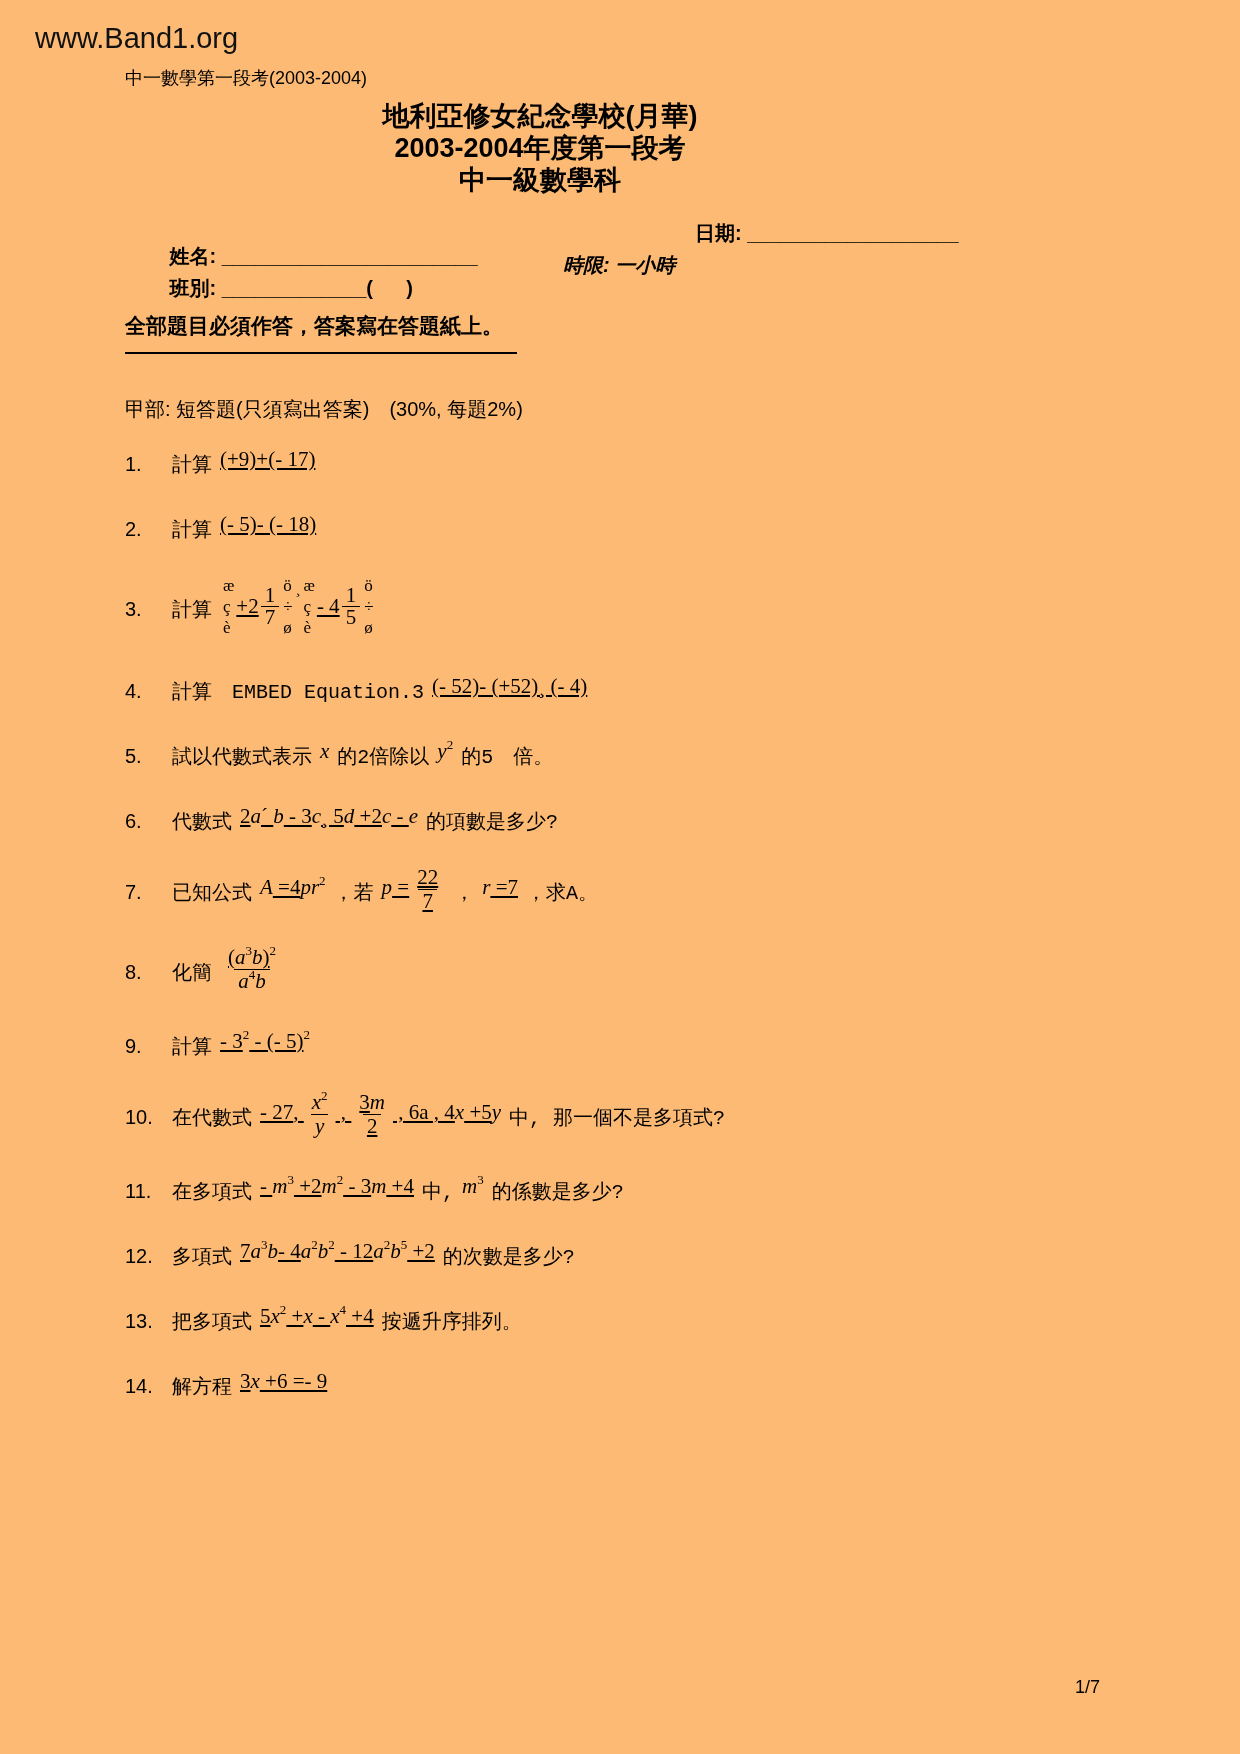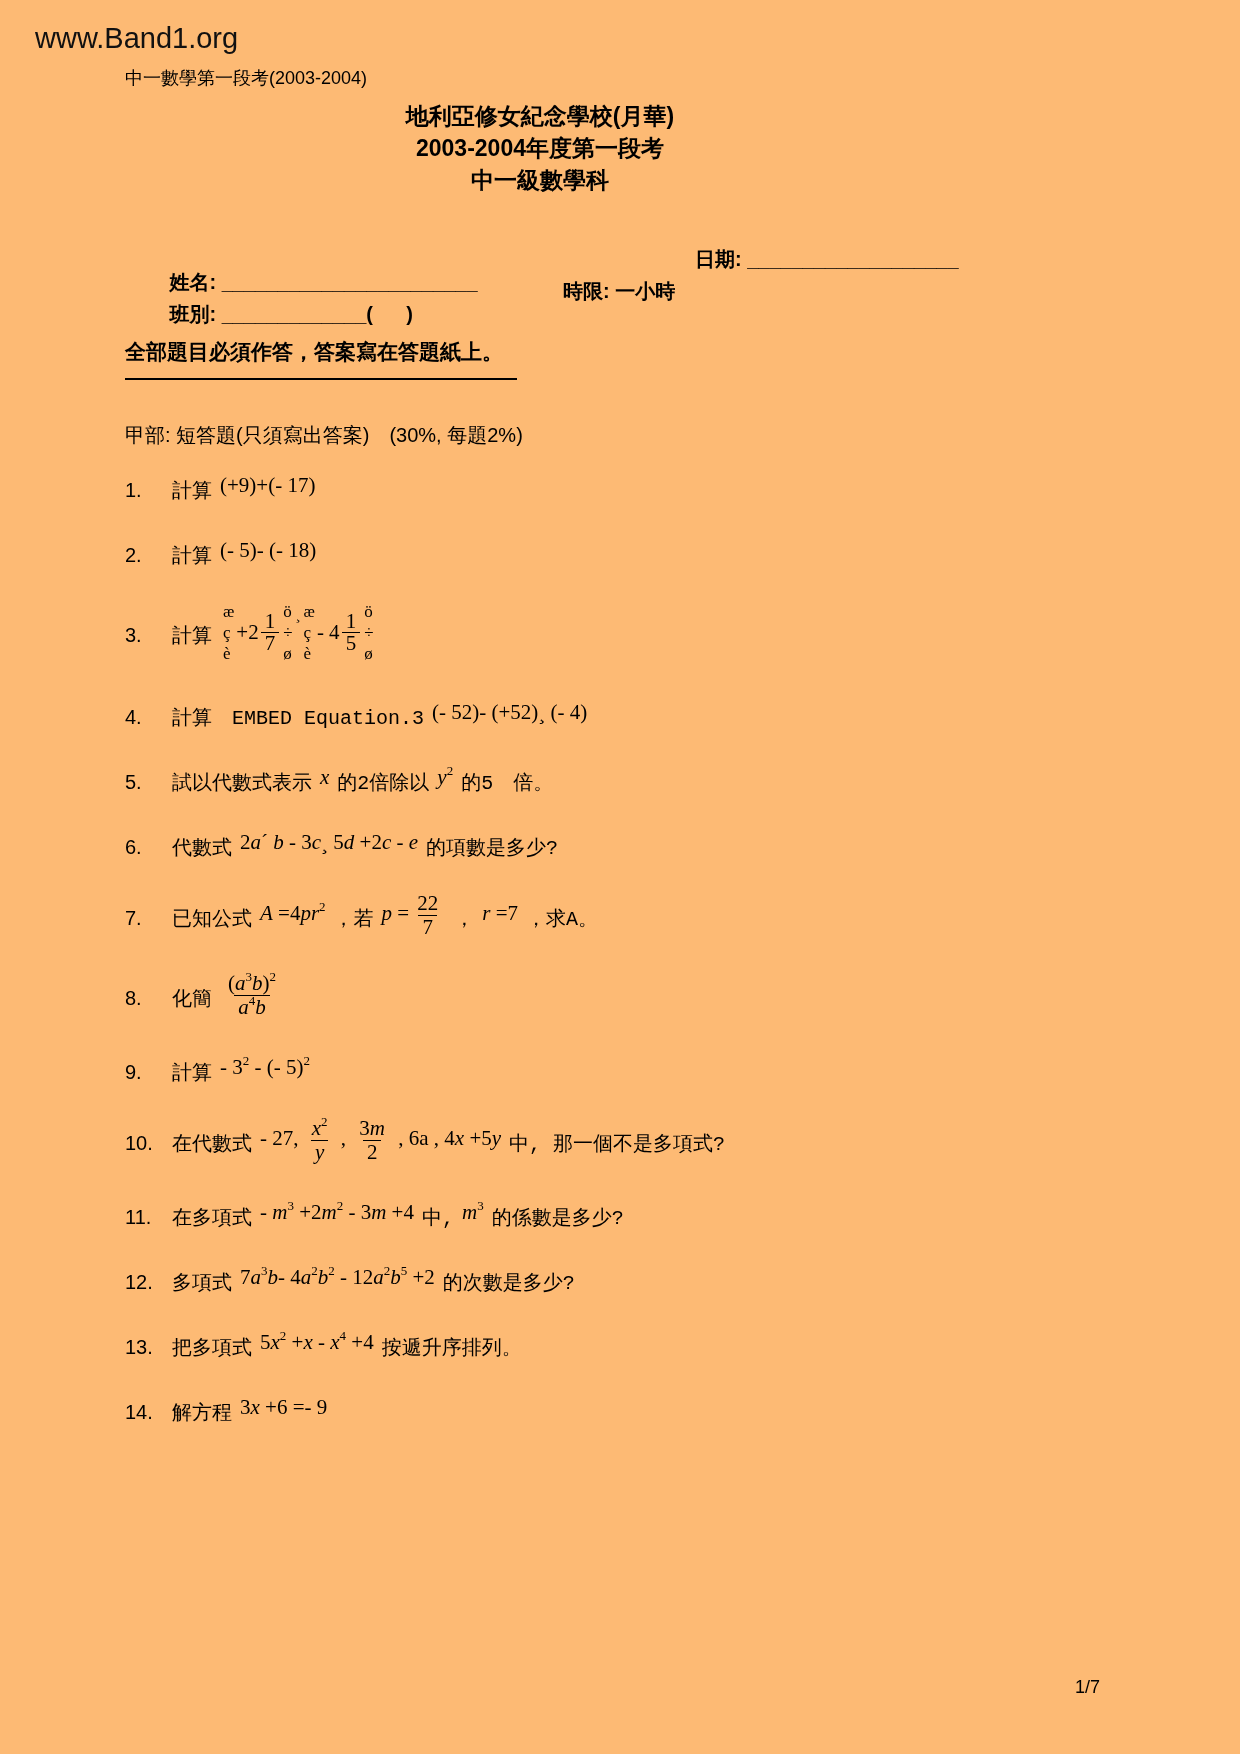--- a/index.html
+++ b/index.html
@@ -1,34 +1,34 @@
 <!DOCTYPE html>
 <html><head>
 <meta charset="utf-8">
 <style>
   html,body{margin:0;padding:0;background:#e8e8e8;}
   .page{position:relative;width:1240px;height:1754px;background:#fdba74;color:#000;overflow:hidden;margin:0 auto;}
   .watermark{position:absolute;left:35px;top:22px;font:400 29px "Liberation Sans",sans-serif;color:#111;}
   .content{position:absolute;left:125px;top:66px;width:975px;}
   .header-note{font:400 18px "Liberation Sans",sans-serif;margin-bottom:10px;}
-  .title-block{width:830px;text-align:center;font-family:"Liberation Sans",sans-serif;font-weight:700;font-size:23px;line-height:32px;margin-bottom:50px;}
+  .title-block{width:830px;text-align:center;font-family:"Liberation Sans",sans-serif;font-weight:700;font-size:27px;line-height:32px;margin-bottom:24px;}
   .form-block{font-family:"Liberation Sans",sans-serif;font-weight:700;font-size:20px;}
   .form-row{position:relative;height:32px;white-space:pre;}
   .fr-abs-date{position:absolute;left:570px;top:0;white-space:pre;}
-  .fr-abs-time{position:absolute;left:438px;top:0;white-space:pre;}
+  .fr-abs-time{position:absolute;left:438px;top:0;white-space:pre;font-style:italic;}
   .instruction-wrap{margin:28px 0 0 0;}
   .instruction{display:inline-block;font:700 21px "Liberation Sans",sans-serif;border-bottom:2.5px solid #000;padding:0 14px 12px 0;}
   .section-heading{font:400 20px "Liberation Sans",sans-serif;margin:42px 0 26px 0;white-space:pre;}
   ol.questions{list-style:none;margin:0;padding:0;}
   .q{display:flex;align-items:baseline;margin-bottom:33px;}
   .q-no{flex:0 0 47px;font:400 20px "Liberation Sans",sans-serif;}
   .q-body{font-size:20px;line-height:30px;}
   .cjk{font-family:Liberation Mono, monospace;white-space:pre;}
   .math{font-family:"Liberation Serif",serif;font-size:21px;position:relative;top:-5px;margin:0 8px;white-space:pre;}
-  .mt{white-space:pre;}
+  .mt{white-space:pre;text-decoration:underline;}
   .mv{font-style:italic;white-space:pre;font-family:"Liberation Serif",serif;}
   sup.ms{font-size:13px;line-height:0;vertical-align:9px;}
   .hi{vertical-align:17px;font-size:15px;}
   .frac{display:inline-flex;flex-direction:column;align-items:center;vertical-align:middle;text-align:center;line-height:23px;margin:0 4px;}
   .fn{padding:0 4px;}
   .fd{border-top:1.7px solid #000;padding:0 4px;}
   .pgroup{display:inline-flex;align-items:center;vertical-align:middle;margin:0 3px;}
   .bcol{display:inline-flex;flex-direction:column;}
   .bch{font-size:17px;line-height:21px;}
   .pmid{display:inline-flex;align-items:center;margin:0 2px;}

